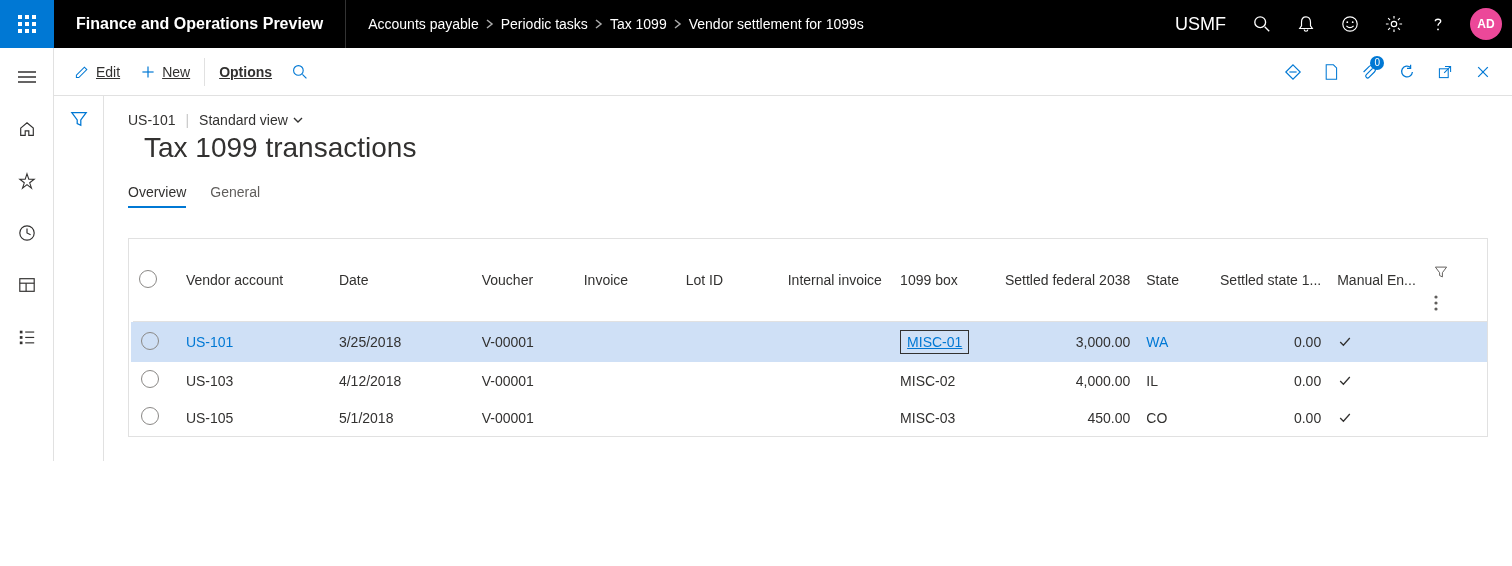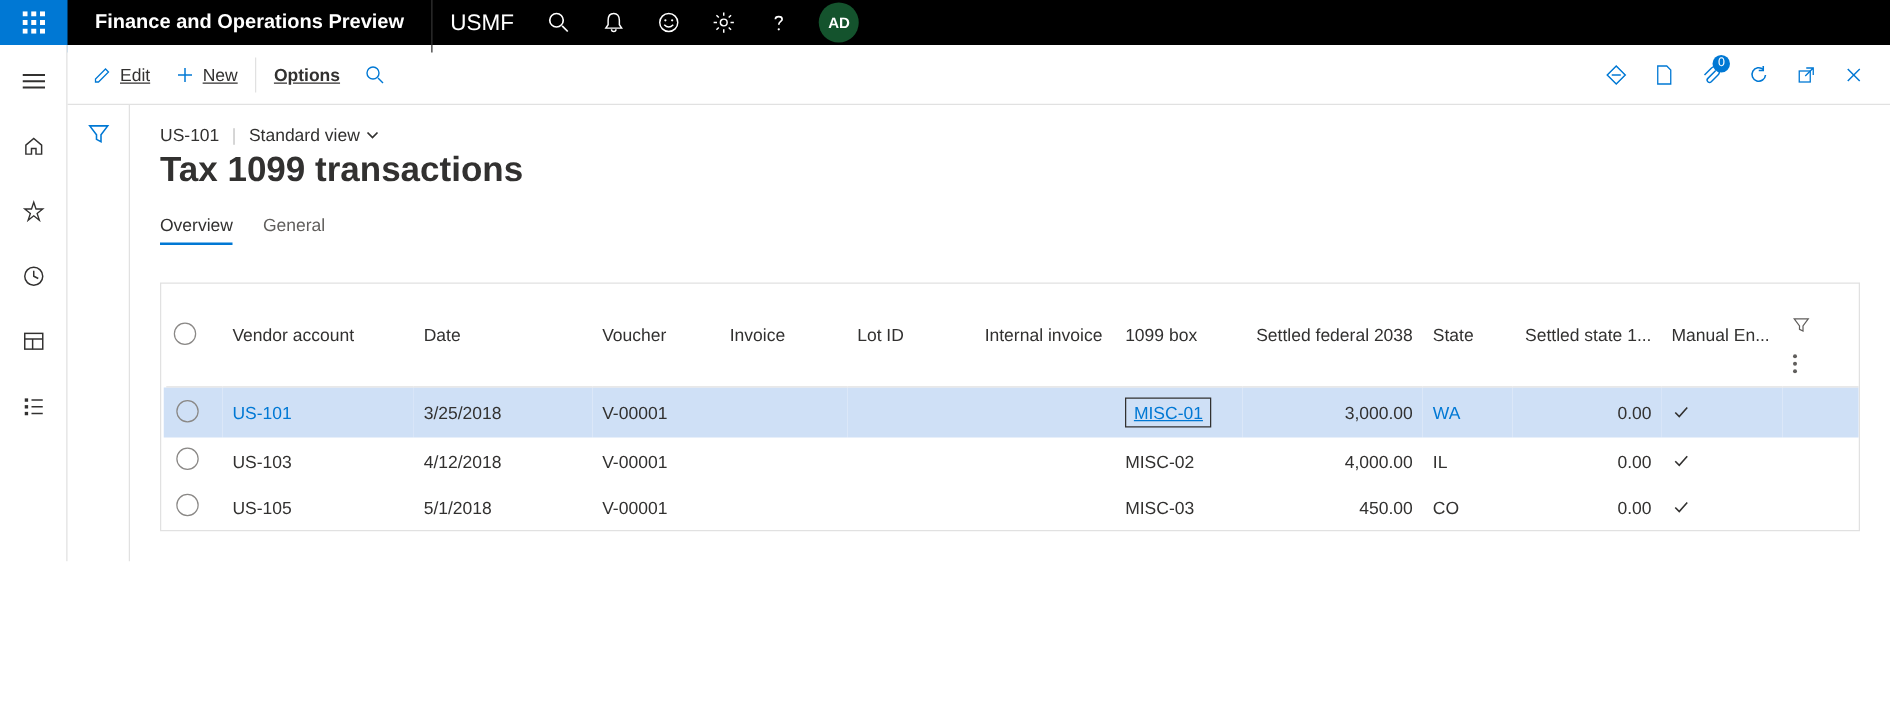--- a/index.html
+++ b/index.html
@@ -1,29 +1,29 @@
 <!DOCTYPE html>
 <html><head>
 <meta charset="utf-8">
 <style>
   * { box-sizing: border-box; }
   html, body { margin:0; padding:0; font-family: "Segoe UI", Arial, sans-serif; font-size:14px; color:#323130; }
   body { width:1512px; height:566px; overflow:hidden; background:#fff; }
 
   
-  .topbar { display:flex; align-items:center; height:36px; background:#000; color:#fff; }
+  .topbar { display:flex; align-items:center; height:48px; background:#000; color:#fff; }
   .waffle { width:54px; height:48px; background:#0078D4; display:flex; align-items:center; justify-content:center; }
   .app-title { font-weight:600; font-size:16px; padding:0 22px; height:48px; display:flex; align-items:center; border-right:1px solid #333; white-space:nowrap; }
   .breadcrumbs { display:flex; align-items:center; gap:6px; padding:0 22px; flex:1; }
   .breadcrumbs .crumb { font-size:14px; color:#fff; cursor:pointer; white-space:nowrap; }
   .breadcrumbs .sep { color:#aaa; }
   .top-right { display:flex; align-items:center; height:48px; }
   .entity-code { padding:0 14px; font-size:18px; }
   .top-icon-btn { width:44px; height:48px; display:flex; align-items:center; justify-content:center; cursor:pointer; }
-  .avatar { width:32px; height:32px; border-radius:50%; background:#14532d; color:#fff; display:flex; align-items:center; justify-content:center; font-size:12px; font-weight:600; margin:0 10px; }
+  .avatar { width:32px; height:32px; border-radius:50%; background:#ec4899; color:#fff; display:flex; align-items:center; justify-content:center; font-size:12px; font-weight:600; margin:0 10px; }
 
   
   .actbar-wrap { display:flex; }
   .left-rail { width:54px; background:#fff; border-right:1px solid #e1e1e1; display:flex; flex-direction:column; align-items:center; padding-top:14px; gap:22px; }
   .left-rail .rail-btn { width:30px; height:30px; display:flex; align-items:center; justify-content:center; cursor:pointer; color:#323130; }
   .main-col { flex:1; display:flex; flex-direction:column; }
   .actionbar { height:48px; border-bottom:1px solid #e1e1e1; display:flex; align-items:center; padding:0 10px; }
   .act-btn { display:flex; align-items:center; gap:6px; padding:0 10px; height:48px; cursor:pointer; font-size:14px;text-decoration:underline; }
   .act-btn .ic { color:#0078D4; }
   .act-btn.bold { font-weight:600; }
@@ -34,21 +34,21 @@
   .badge { position:absolute; top:8px; right:4px; background:#0078D4; color:#fff; border-radius:8px; font-size:10px; padding:0 4px; line-height:14px; }
 
   
   .content-row { display:flex; flex:1; }
   .filter-rail { width:50px; border-right:1px solid #e1e1e1; display:flex; justify-content:center; padding-top:14px; }
   .filter-rail .filter-ic { color:#0078D4; cursor:pointer; }
   .page-body { flex:1; padding:16px 24px 24px 24px; display:flex; flex-direction:column; }
   .context { display:flex; align-items:center; gap:10px; font-size:14px; color:#323130; }
   .context .sep { color:#c8c8c8; }
   .view-picker { display:flex; align-items:center; gap:4px; cursor:pointer; }
-  .page-title { font-size:28px; font-weight:700; margin:4px 0 14px 0; }
+  .page-title { font-size:28px; font-weight:400; margin:4px 0 14px 16px; }
 
   .tabs { display:flex; gap:24px; border-bottom:none; margin-bottom:14px; }
   .tab { padding:6px 0; cursor:pointer; color:#605e5c; }
   .tab.active { color:#323130; border-bottom:2px solid #0078D4; font-weight:400; }
 
   .grid-wrap { border:1px solid #e1e1e1; flex:1; overflow:hidden;margin-top:16px; }
   table { border-collapse:collapse; width:100%; }
   th { text-align:left; font-weight:400; font-size:14px; padding:10px 8px; border-bottom:1px solid #e1e1e1; white-space:nowrap; overflow:hidden; text-overflow:ellipsis; }
   th.num, td.num { text-align:right; }
   td { padding:8px 8px; font-size:14px; white-space:nowrap; }
@@ -83,20 +83,41 @@
         <rect x="0" y="7" width="4" height="4"></rect>
           <rect x="7" y="7" width="4" height="4"></rect>
           <rect x="14" y="7" width="4" height="4"></rect>
         <rect x="0" y="14" width="4" height="4"></rect>
           <rect x="7" y="14" width="4" height="4"></rect>
           <rect x="14" y="14" width="4" height="4"></rect>
       </g>
     </svg>
   </div>
   <div class="app-title">Finance and Operations Preview</div>
+  <div class="breadcrumbs">
+    <span class="crumb">Accounts payable</span>
+    <span class="sep">
+      <svg width="10" height="10" viewBox="0 0 10 10">
+          <path d="M2 1 L7 5 L2 9" stroke="#aaa" stroke-width="1.5" fill="none"></path>
+        </svg>
+    </span>
+    <span class="crumb">Periodic tasks</span>
+    <span class="sep">
+      <svg width="10" height="10" viewBox="0 0 10 10">
+          <path d="M2 1 L7 5 L2 9" stroke="#aaa" stroke-width="1.5" fill="none"></path>
+        </svg>
+    </span>
+    <span class="crumb">Tax 1099</span>
+    <span class="sep">
+      <svg width="10" height="10" viewBox="0 0 10 10">
+          <path d="M2 1 L7 5 L2 9" stroke="#aaa" stroke-width="1.5" fill="none"></path>
+        </svg>
+    </span>
+    <span class="crumb">Vendor settlement for 1099s</span>
+  </div>
   <div class="top-right">
     <span class="entity-code">USMF</span>
     <span class="top-icon-btn">
       <svg width="18" height="18" viewBox="0 0 20 20">
           <circle cx="8" cy="8" r="6" stroke="#fff" stroke-width="1.5" fill="none"></circle>
           <line x1="13" y1="13" x2="18" y2="18" stroke="#fff" stroke-width="1.5"></line>
         </svg>
     </span>
     <span class="top-icon-btn">
       <svg width="18" height="18" viewBox="0 0 20 20">

